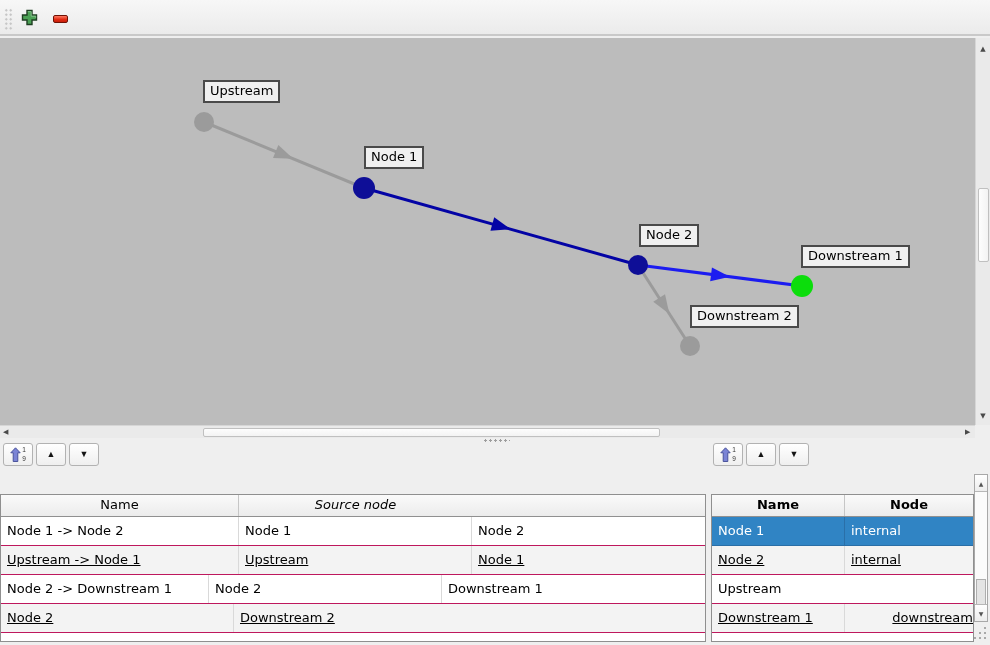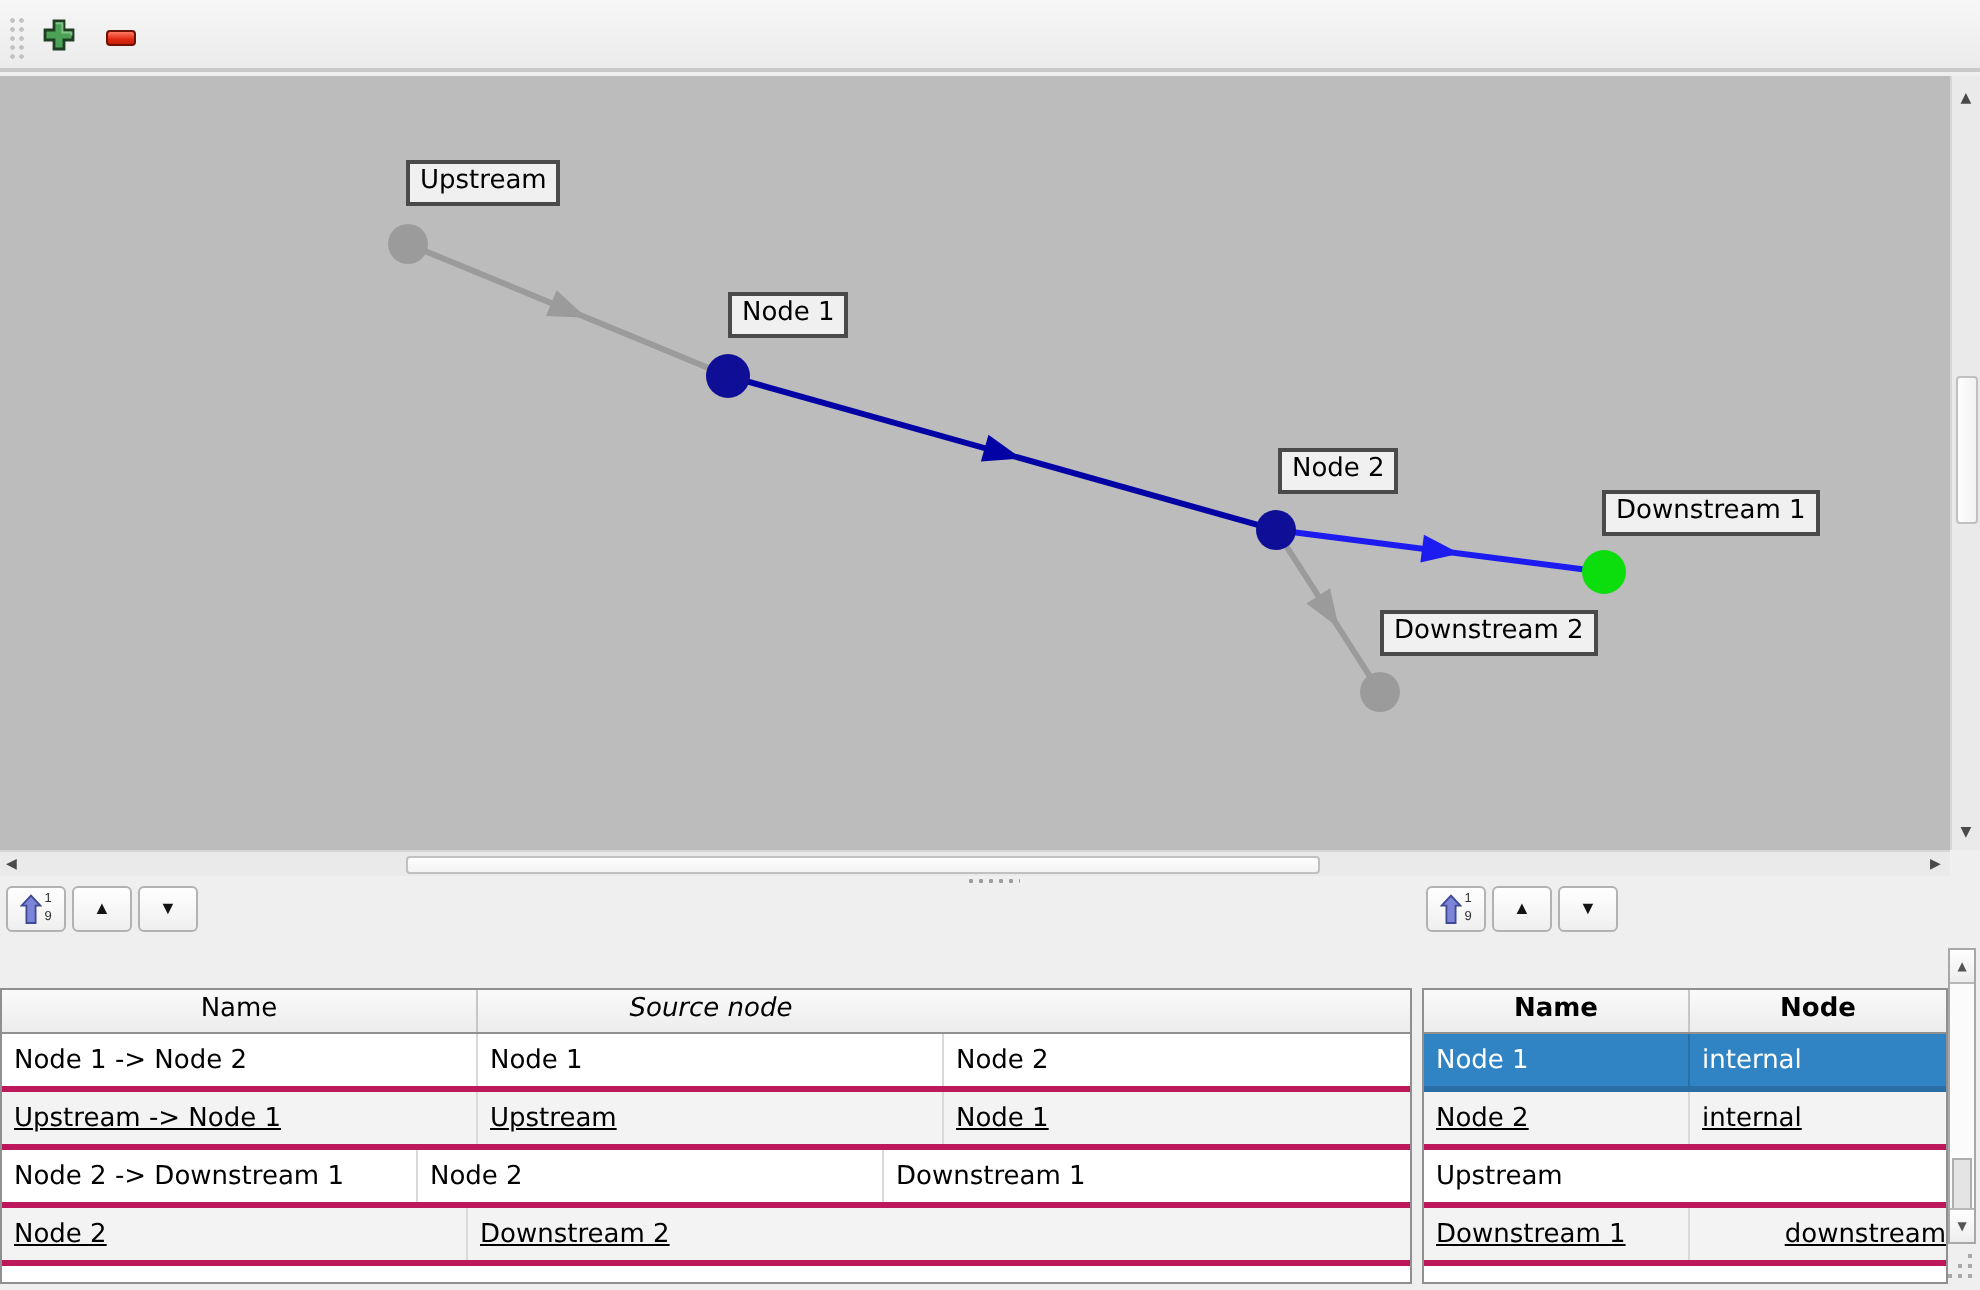--- a/index.html
+++ b/index.html
@@ -54,21 +54,21 @@
   
   .panel { position:absolute; top:494px; height:148px; background:#fff; border:1px solid #8f8f8f; }
   #edge-panel { left:0; width:706px; }
   #node-panel { left:711px; width:263px; }
   .thead { display:flex; height:22px; border-bottom:1px solid #909090;
            background:linear-gradient(#fafafa,#ececec); }
   .hcell { border-right:1px solid #c6c6c6; text-align:center; font-size:13px; line-height:20px;
            height:21px; overflow:hidden; }
   .hcell:last-child { border-right:none; }
   #node-panel .hcell { font-weight:bold; }
-  .trow { display:flex; height:29px; border-bottom:3px solid #be185d; background:#fff; }
+  .trow { display:flex; height:29px; border-bottom:1px solid #be185d; background:#fff; }
   .trow.alt { background:#f3f3f3;text-decoration:underline; }
   .tcell { border-right:1px solid #d9d9d9; padding-left:6px; font-size:13px; line-height:28px;
            white-space:nowrap; overflow:hidden; }
   .tcell:last-child { border-right:none; }
   .trow.sel { color:#fff; border-bottom-color:#2a6ea6; }
   .trow.sel .tcell { border-right-color:#2a6fa8; }
 
   
   .tscroll { position:absolute; left:974px; top:474px; width:14px; height:148px;
              background:#fbfbfb; border:1px solid #a8a8a8; }

